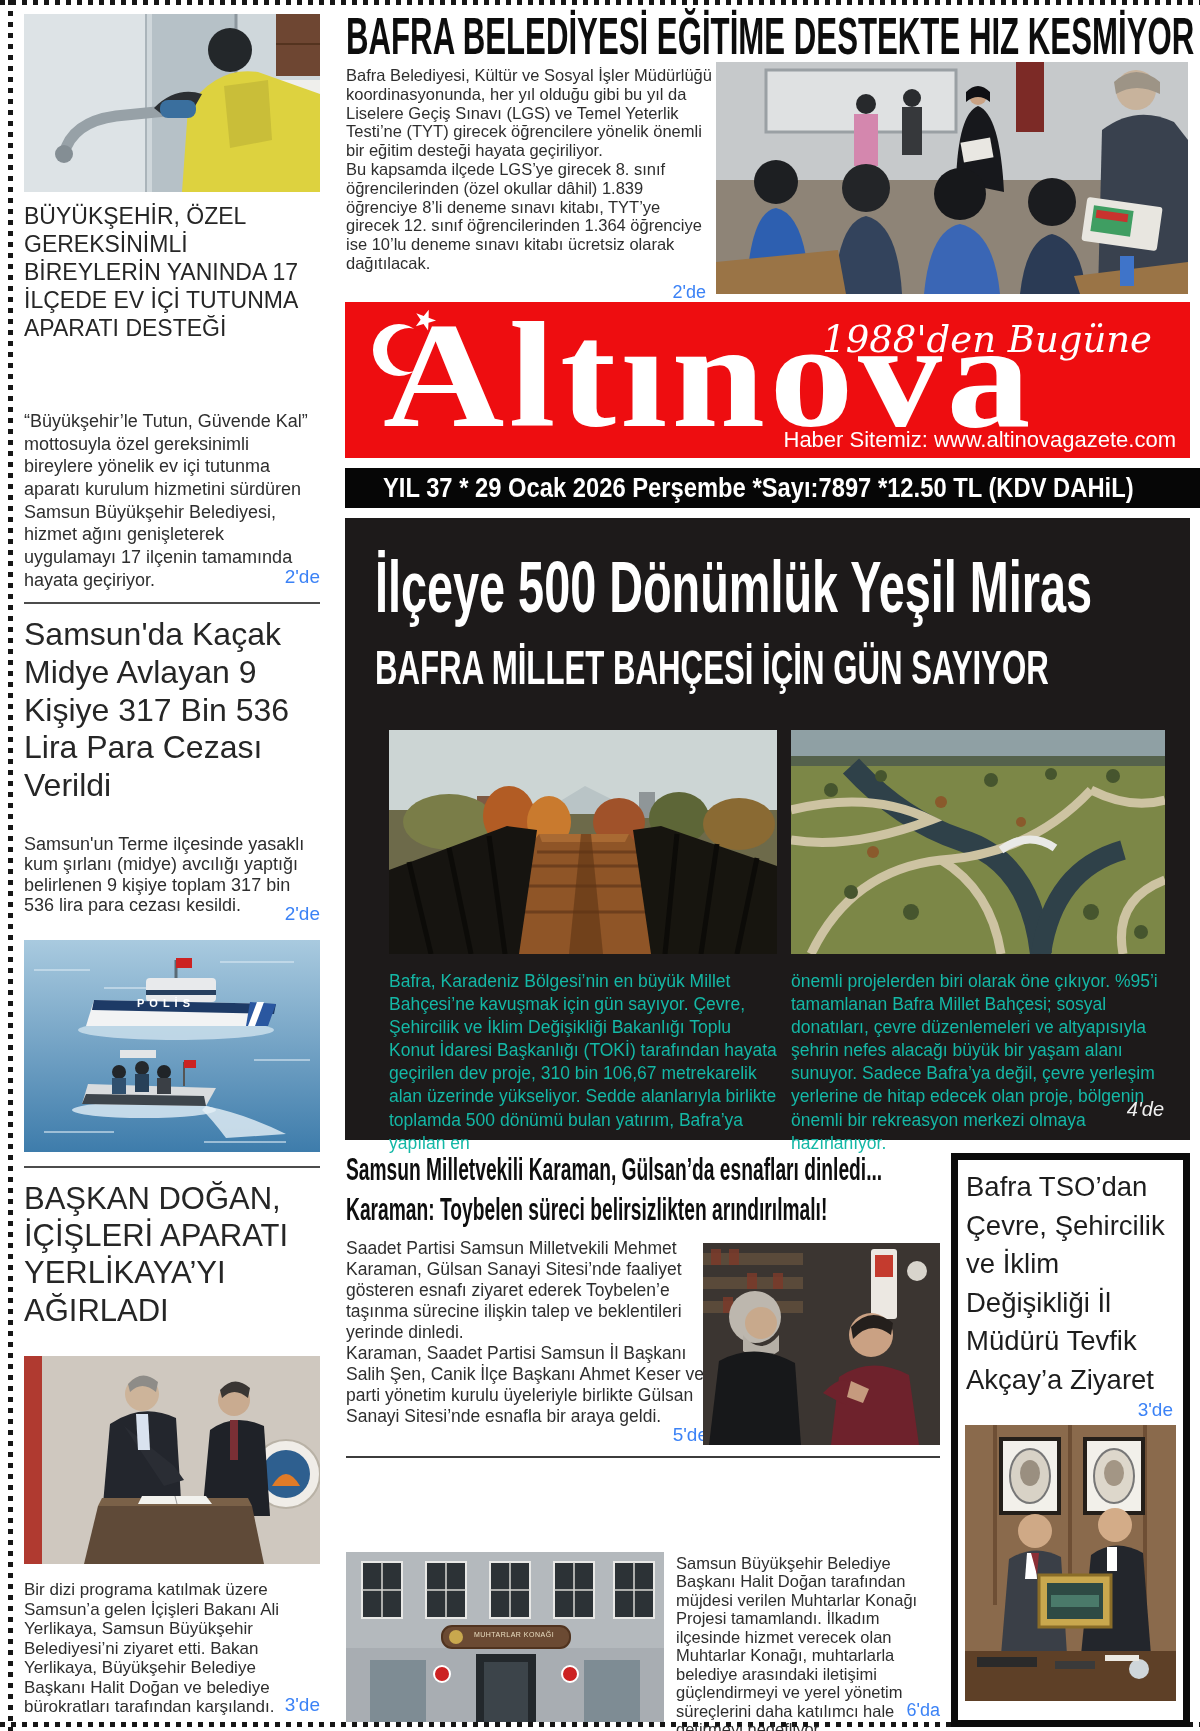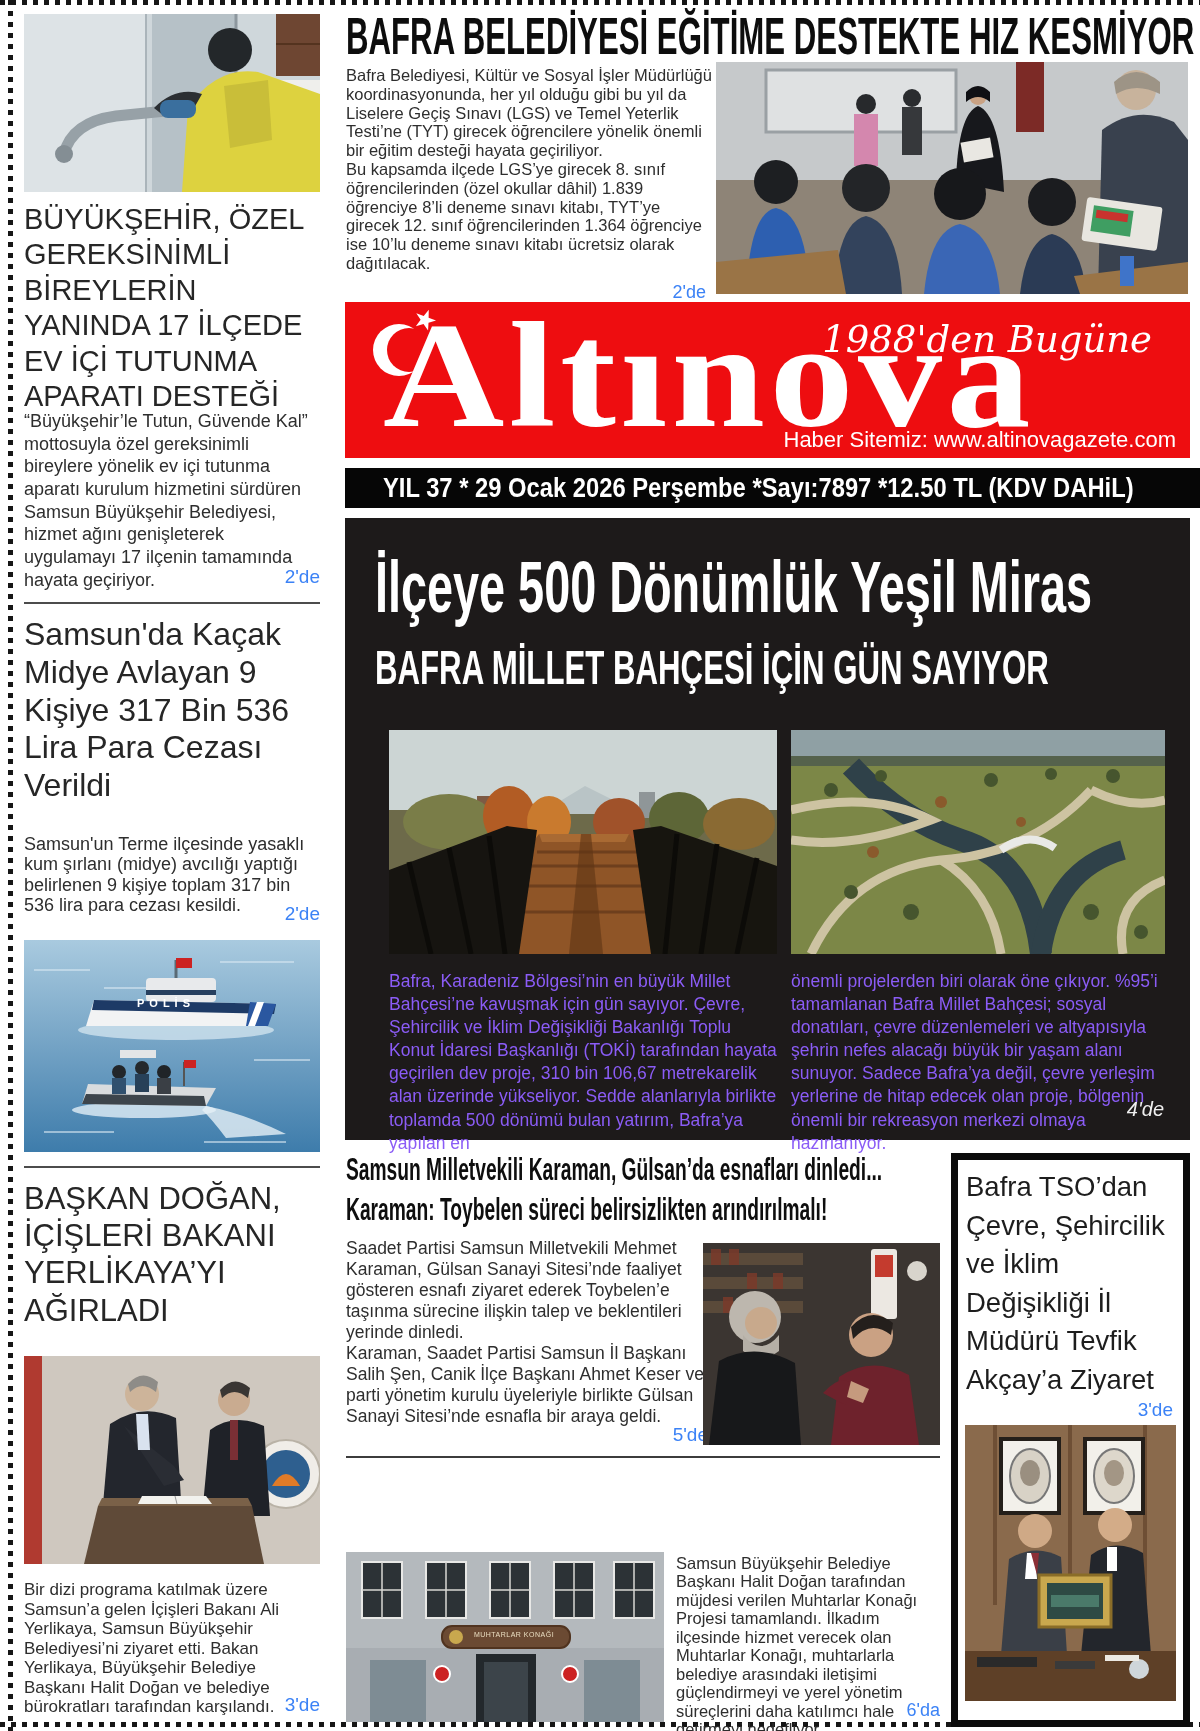--- a/index.html
+++ b/index.html
@@ -23,21 +23,21 @@
   #tagline{position:absolute;right:38px;top:16px;font-family:"DejaVu Serif",serif;font-style:italic;
            font-size:37px;color:#fff;}
   #website{position:absolute;right:14px;bottom:5px;font-size:22px;color:#fff;}
   #datebar{position:absolute;left:345px;top:468px;width:845px;height:40px;background:#060606;color:#fff;
            line-height:40px;padding-left:12px;}
   #datebar .cond{font-size:27px;transform:scaleX(0.88);margin-left:26px;}
   
   #mainbox{position:absolute;left:345px;top:518px;width:845px;height:622px;background:#1d1a1a;}
   #mainbox .mb-hl{position:absolute;left:30px;top:28px;color:#fff;font-size:72px;transform:scaleX(0.65);}
   #mainbox .mb-sub{position:absolute;left:30px;top:122px;color:#fff;font-size:48px;transform:scaleX(0.65);}
-  .mb-body{position:absolute;color:#8b5cf6;font-size:17.5px;line-height:1.32;}
+  .mb-body{position:absolute;color:#14b8a6;font-size:17.5px;line-height:1.32;}
   
   #tsobox{position:absolute;left:951px;top:1153px;width:239px;height:574px;background:#fff;
           border:7px solid #0b0b0b;box-sizing:border-box;}
   #tso-title{margin:8px 6px 0 8px;font-size:27.5px;line-height:1.4;color:#1d1d1d;}
   #tso-ref{margin:0 10px 0 0;text-align:right;font-size:19px;}
   .photo-label{position:absolute;color:#fff;text-align:center;}
 </style>
 </head>
 <body>
 
@@ -62,21 +62,21 @@
       <g>
         <circle cx="206" cy="36" r="22" fill="#23272a"></circle>
         <path d="M158,178 L164,94 Q192,52 234,58 L296,80 L296,178 Z" fill="#ddd23f"></path>
         <path d="M200,72 L244,66 L248,126 L206,134 Z" fill="#c9be39"></path>
         <path d="M170,94 Q148,92 140,102 L130,94 Q152,72 178,80 Z" fill="#2b2f33"></path>
         <rect x="136" y="86" width="36" height="18" rx="8" fill="#3a6f9e"></rect>
       </g>
     </svg>
   </div>
 
-  <div class="hl abs" style="left:24px;top:202px;width:296px;font-size:29px;line-height:1.22;">BÜYÜKŞEHİR, ÖZEL GEREKSİNİMLİ BİREYLERİN YANINDA 17 İLÇEDE EV İÇİ TUTUNMA APARATI DESTEĞİ</div>
+  <div class="hl abs" style="left:24px;top:202px;width:296px;font-size:23px;line-height:1.22;">BÜYÜKŞEHİR, ÖZEL GEREKSİNİMLİ BİREYLERİN YANINDA 17 İLÇEDE EV İÇİ TUTUNMA APARATI DESTEĞİ</div>
   <div class="body abs preline" style="left:24px;top:410px;width:296px;font-size:18px;line-height:1.26;">“Büyükşehir’le Tutun, Güvende Kal” mottosuyla özel gereksinimli bireylere yönelik ev içi tutunma aparatı kurulum hizmetini sürdüren Samsun Büyükşehir Belediyesi, hizmet ağını genişleterek uygulamayı 17 ilçenin tamamında hayata geçiriyor.</div>
   <div class="pageref abs" style="left:24px;top:566px;width:296px;font-size:19px;">2'de</div>
 
   <div class="abs" style="left:24px;top:602px;width:296px;border-top:2px solid #4c4c4c;"></div>
 
   <div class="hl abs" style="left:24px;top:616px;width:296px;font-size:32px;line-height:1.18;">Samsun'da Kaçak Midye Avlayan 9 Kişiye 317 Bin 536 Lira Para Cezası Verildi</div>
   <div class="body abs preline" style="left:24px;top:834px;width:296px;font-size:18px;line-height:1.13;">Samsun'un Terme ilçesinde yasaklı kum şırlanı (midye) avcılığı yaptığı belirlenen 9 kişiye toplam 317 bin 536 lira para cezası kesildi.</div>
   <div class="pageref abs" style="left:24px;top:903px;width:296px;font-size:19px;">2'de</div>
 
   <div class="photo" style="left:24px;top:940px;width:296px;height:212px;">
@@ -121,21 +121,21 @@
         <line x1="160" y1="146" x2="160" y2="122" stroke="#555" stroke-width="2"></line>
         <rect x="160" y="120" width="12" height="8" fill="#cc2222"></rect>
         <path d="M182,166 Q222,174 262,194 L202,198 Q187,178 178,170 Z" fill="#e6f0f6" opacity="0.8"></path>
       </g>
     </svg>
     <div class="photo-label" style="left:82px;top:57px;width:120px;font-size:11px;font-weight:700;letter-spacing:5px;">POLİS</div>
   </div>
 
   <div class="abs" style="left:24px;top:1166px;width:296px;border-top:2px solid #4c4c4c;"></div>
 
-  <div class="hl abs" style="left:24px;top:1180px;width:296px;font-size:31px;line-height:1.2;">BAŞKAN DOĞAN, İÇİŞLERİ BAKANI YERLİKAYA’YI AĞIRLADI</div>
+  <div class="hl abs" style="left:24px;top:1180px;width:296px;font-size:31px;line-height:1.2;">BAŞKAN DOĞAN, İÇİŞLERİ APARATI YERLİKAYA’YI AĞIRLADI</div>
 
   <div class="photo" style="left:24px;top:1356px;width:296px;height:208px;">
     <svg viewBox="0 0 296 208" preserveAspectRatio="none">
       <rect width="296" height="208" fill="#cfc8bf"></rect>
       <rect width="18" height="208" fill="#b03a30"></rect>
       <g>
         <circle cx="262" cy="118" r="34" fill="#f0ede8" stroke="#b9b2a6" stroke-width="2"></circle>
         <circle cx="262" cy="118" r="24" fill="#2e5f8f"></circle>
         <path d="M248,130 Q262,106 276,130 Z" fill="#e07b28"></path>
       </g>

